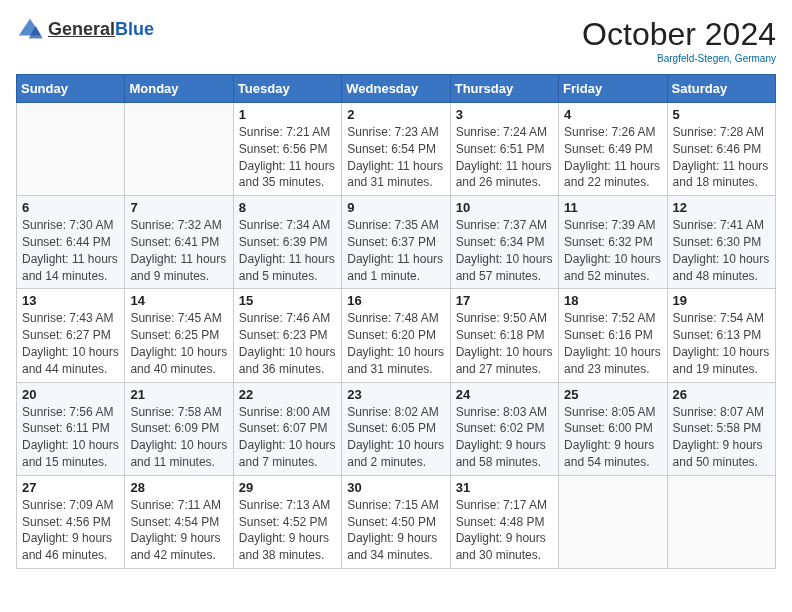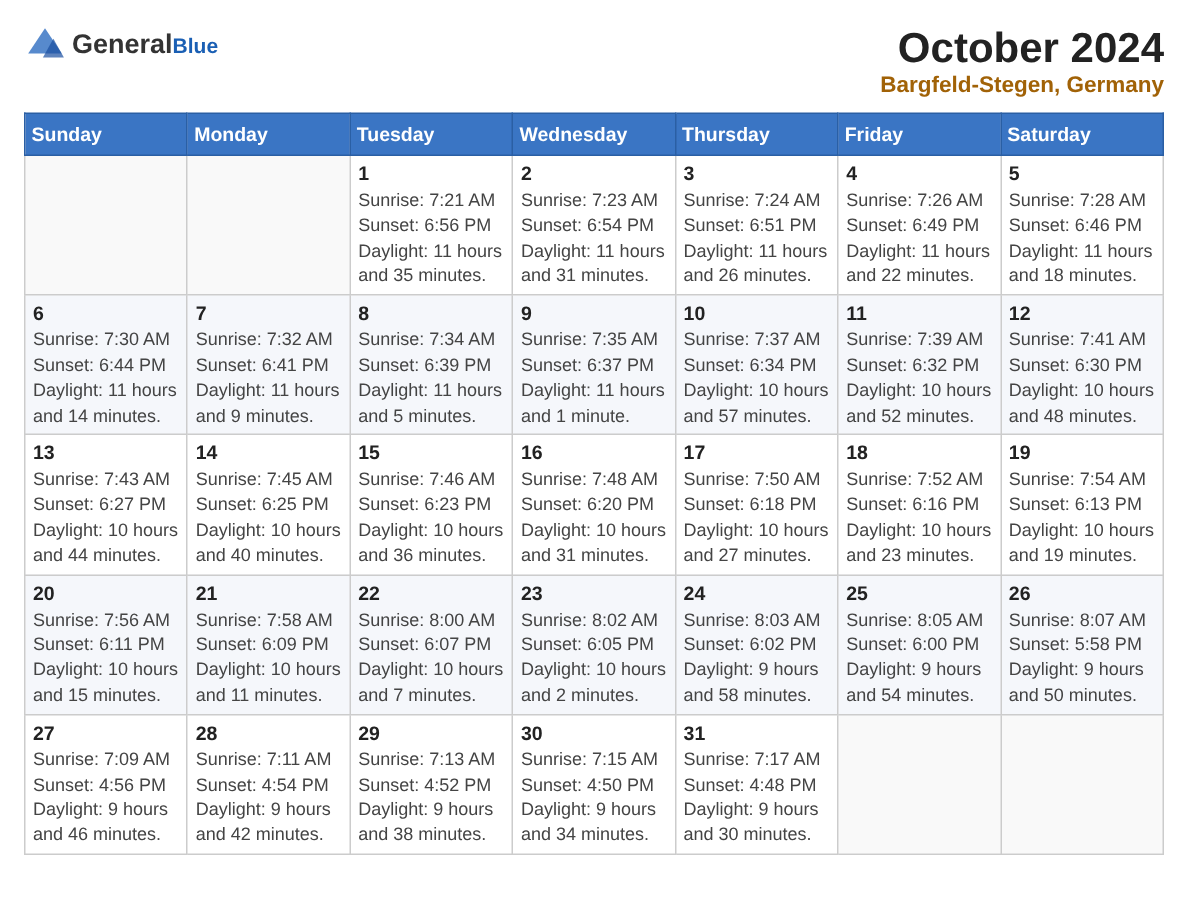--- a/index.html
+++ b/index.html
@@ -19,43 +19,43 @@
     .logo {
       display: flex;
       align-items: center;
       gap: 4px;
     }
     .logo-text-general {
       font-size: 18px;
       font-weight: bold;
       color: #333;
       line-height: 1.1;
+      text-decoration: underline;
     }
     .logo-text-blue {
-      font-size: 14px;
+      font-size: 18px;
       font-weight: bold;
       color: #1a5fb4;
       line-height: 1.1;
     }
     .logo-icon {
       width: 28px;
       height: 28px;
     }
     .title-area {
       text-align: right;
     }
     .month-title {
-      font-size: 28px;
-      font-weight: 700;
+      font-size: 32px;
+      font-weight: 400;
       color: #222;
     }
     .location-title {
-      font-size: 15px;
-      color: #a16207;
-      font-weight: bold;
+      font-size: 10px;
+      color: #0369a1;
     }
     .calendar {
       width: 100%;
       border-collapse: collapse;
       border: 1px solid #4d7c0f;
     }
     .calendar th {
       background: #3a75c4;
       color: #fff;
       font-size: 13px;
@@ -236,21 +236,21 @@
 Daylight: 10 hours and 36 minutes.</div>
         </td>
         <td>
           <span class="day-num">16</span>
           <div class="day-info" style="white-space: pre-line;">Sunrise: 7:48 AM
 Sunset: 6:20 PM
 Daylight: 10 hours and 31 minutes.</div>
         </td>
         <td>
           <span class="day-num">17</span>
-          <div class="day-info" style="white-space: pre-line;">Sunrise: 7:50 AM
+          <div class="day-info" style="white-space: pre-line;">Sunrise: 9:50 AM
 Sunset: 6:18 PM
 Daylight: 10 hours and 27 minutes.</div>
         </td>
         <td>
           <span class="day-num">18</span>
           <div class="day-info" style="white-space: pre-line;">Sunrise: 7:52 AM
 Sunset: 6:16 PM
 Daylight: 10 hours and 23 minutes.</div>
         </td>
         <td>

